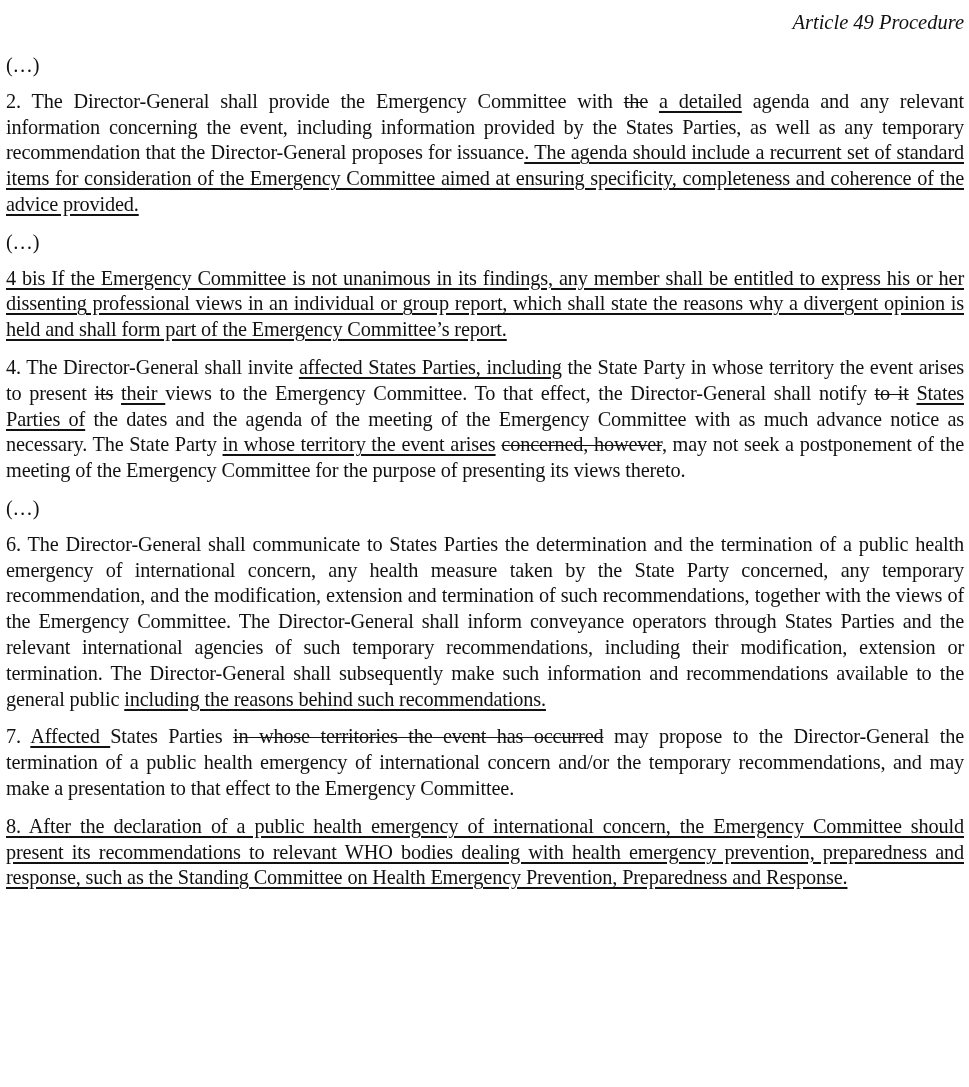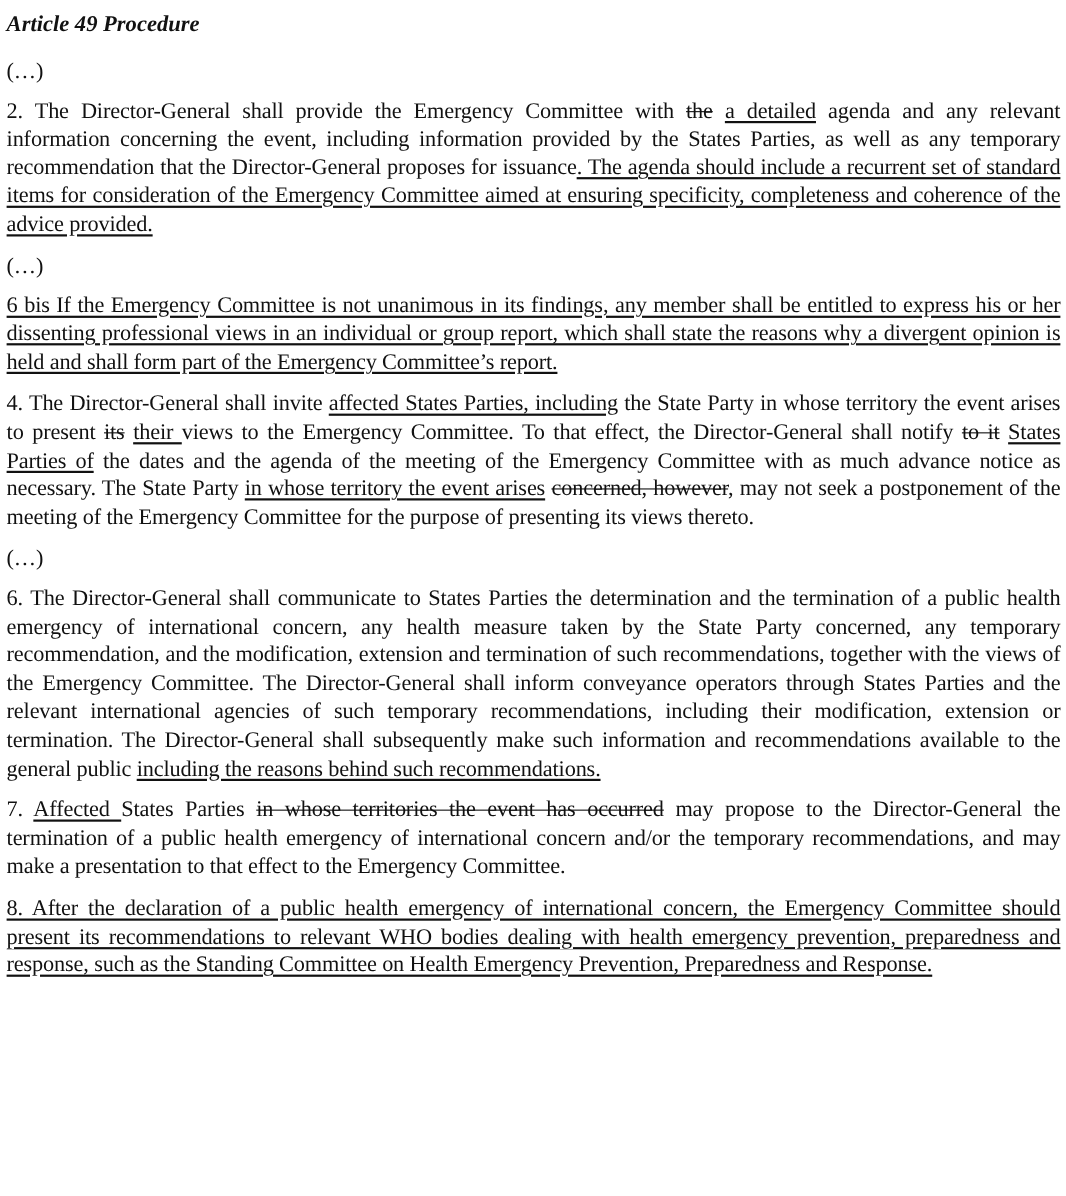--- a/index.html
+++ b/index.html
@@ -9,26 +9,25 @@
     overflow: hidden;
     font-family: "Liberation Serif", "DejaVu Serif", serif;
     color: #111111;
   }
   .page {
     box-sizing: border-box;
     width: 969px;
     padding: 4px 5px 0 6px;
   }
   .title {
-    text-align: left;
+    text-align: right;
     font-style: italic;
     font-size: 20.5px;
     line-height: 30px;
     margin: 3px 0 16px 0;
-    font-weight: bold;
   }
   .para {
     font-size: 20.3px;
     line-height: 25.8px;
     text-align: justify;
     margin: 0 0 12px 0;
     letter-spacing: -0.15px;
   }
   .para.ellipsis { margin-bottom: 10px; }
   .seg-ins {
@@ -45,20 +44,20 @@
 </style>
 </head>
 <body>
 
 <div class="page">
   <div class="title">Article 49 Procedure</div>
   <div id="paragraphs">
       <p class="para ellipsis"><span class="seg-normal">(…)</span></p>
       <p class="para"><span class="seg-normal">2. The Director-General shall provide the Emergency Committee with </span><span class="seg-del">the</span><span class="seg-normal"> </span><span class="seg-ins">a detailed</span><span class="seg-normal"> agenda and any relevant information concerning the event, including information provided by the States Parties, as well as any temporary recommendation that the Director-General proposes for issuance</span><span class="seg-ins">. The agenda should include a recurrent set of standard items for consideration of the Emergency Committee aimed at ensuring specificity, completeness and coherence of the advice provided.</span></p>
       <p class="para ellipsis"><span class="seg-normal">(…)</span></p>
-      <p class="para"><span class="seg-ins">6 bis If the Emergency Committee is not unanimous in its findings, any member shall be entitled to express his or her dissenting professional views in an individual or group report, which shall state the reasons why a divergent opinion is held and shall form part of the Emergency Committee’s report.</span></p>
+      <p class="para"><span class="seg-ins">4 bis If the Emergency Committee is not unanimous in its findings, any member shall be entitled to express his or her dissenting professional views in an individual or group report, which shall state the reasons why a divergent opinion is held and shall form part of the Emergency Committee’s report.</span></p>
       <p class="para"><span class="seg-normal">4. The Director-General shall invite </span><span class="seg-ins">affected States Parties, including</span><span class="seg-normal"> the State Party in whose territory the event arises to present </span><span class="seg-del">its</span><span class="seg-normal"> </span><span class="seg-ins">their </span><span class="seg-normal">views to the Emergency Committee. To that effect, the Director-General shall notify </span><span class="seg-del">to it</span><span class="seg-normal"> </span><span class="seg-ins">States Parties of</span><span class="seg-normal"> the dates and the agenda of the meeting of the Emergency Committee with as much advance notice as necessary. The State Party </span><span class="seg-ins">in whose territory the event arises</span><span class="seg-normal"> </span><span class="seg-del">concerned, however</span><span class="seg-normal">, may not seek a postponement of the meeting of the Emergency Committee for the purpose of presenting its views thereto.</span></p>
       <p class="para ellipsis"><span class="seg-normal">(…)</span></p>
       <p class="para"><span class="seg-normal">6. The Director-General shall communicate to States Parties the determination and the termination of a public health emergency of international concern, any health measure taken by the State Party concerned, any temporary recommendation, and the modification, extension and termination of such recommendations, together with the views of the Emergency Committee. The Director-General shall inform conveyance operators through States Parties and the relevant international agencies of such temporary recommendations, including their modification, extension or termination. The Director-General shall subsequently make such information and recommendations available to the general public </span><span class="seg-ins">including the reasons behind such recommendations.</span></p>
       <p class="para"><span class="seg-normal">7. </span><span class="seg-ins">Affected </span><span class="seg-normal">States Parties </span><span class="seg-del">in whose territories the event has occurred</span><span class="seg-normal"> may propose to the Director-General the termination of a public health emergency of international concern and/or the temporary recommendations, and may make a presentation to that effect to the Emergency Committee.</span></p>
       <p class="para"><span class="seg-ins">8. After the declaration of a public health emergency of international concern, the Emergency Committee should present its recommendations to relevant WHO bodies dealing with health emergency prevention, preparedness and response, such as the Standing Committee on Health Emergency Prevention, Preparedness and Response.</span></p>
     </div>
 </div>
 
 </body></html>

